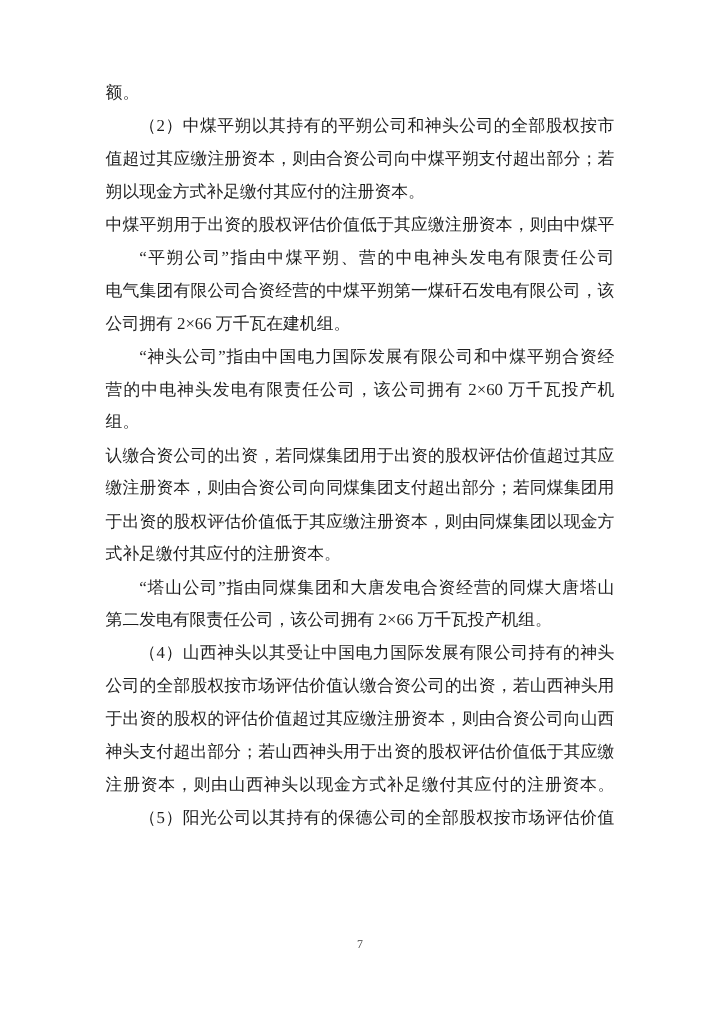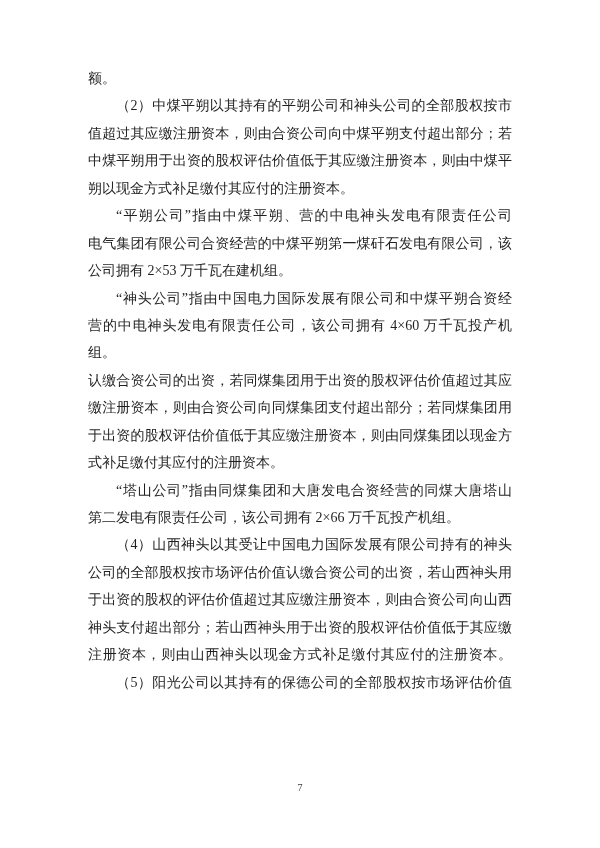--- a/index.html
+++ b/index.html
@@ -55,27 +55,27 @@
   }
 </style>
 </head>
 <body>
 
 <div class="page">
   <div class="doc-body">
       <div class="line">额。</div>
       <div class="line fill indent">（2）中煤平朔以其持有的平朔公司和神头公司的全部股权按市</div>
       <div class="line fill">值超过其应缴注册资本，则由合资公司向中煤平朔支付超出部分；若</div>
+      <div class="line">朔以现金方式补足缴付其应付的注册资本。</div>
       <div class="line fill">中煤平朔用于出资的股权评估价值低于其应缴注册资本，则由中煤平</div>
-      <div class="line">朔以现金方式补足缴付其应付的注册资本。</div>
       <div class="line fill indent">“平朔公司”指由中煤平朔、营的中电神头发电有限责任公司</div>
       <div class="line fill">电气集团有限公司合资经营的中煤平朔第一煤矸石发电有限公司，该</div>
-      <div class="line">公司拥有 2×53 万千瓦在建机组。</div>
+      <div class="line">公司拥有 2×66 万千瓦在建机组。</div>
       <div class="line fill indent">“神头公司”指由中国电力国际发展有限公司和中煤平朔合资经</div>
-      <div class="line fill">营的中电神头发电有限责任公司，该公司拥有 4×60 万千瓦投产机</div>
+      <div class="line fill">营的中电神头发电有限责任公司，该公司拥有 2×60 万千瓦投产机</div>
       <div class="line">组。</div>
       <div class="line fill">认缴合资公司的出资，若同煤集团用于出资的股权评估价值超过其应</div>
       <div class="line fill">缴注册资本，则由合资公司向同煤集团支付超出部分；若同煤集团用</div>
       <div class="line fill">于出资的股权评估价值低于其应缴注册资本，则由同煤集团以现金方</div>
       <div class="line">式补足缴付其应付的注册资本。</div>
       <div class="line fill indent">“塔山公司”指由同煤集团和大唐发电合资经营的同煤大唐塔山</div>
       <div class="line">第二发电有限责任公司，该公司拥有 2×66 万千瓦投产机组。</div>
       <div class="line fill indent">（4）山西神头以其受让中国电力国际发展有限公司持有的神头</div>
       <div class="line fill">公司的全部股权按市场评估价值认缴合资公司的出资，若山西神头用</div>
       <div class="line fill">于出资的股权的评估价值超过其应缴注册资本，则由合资公司向山西</div>

